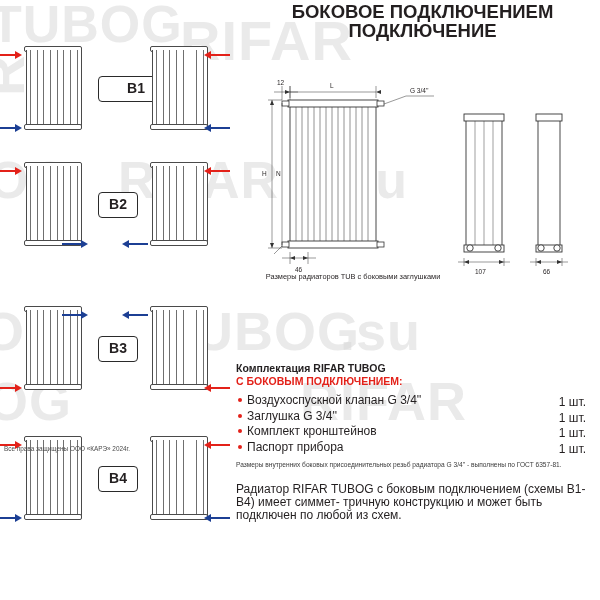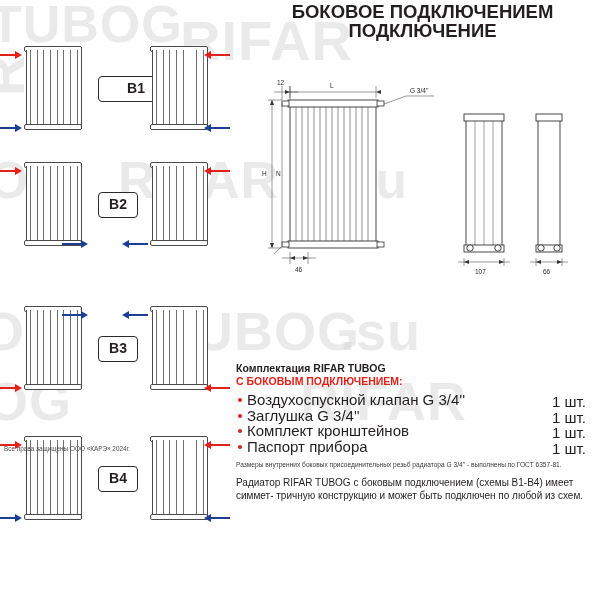--- a/index.html
+++ b/index.html
@@ -196,21 +196,21 @@
     line-height: 13px;
     margin: 0;
   }
   .kit-title .red {
     color: #e32119;
   }
   .kit-list {
     margin: 6px 0 0 0;
     padding: 0;
     list-style: none;
-    font-size: 15px;
+    font-size: 12px;
   }
   .kit-list li {
     position: relative;
     padding-left: 11px;
     margin-bottom: 3.5px;
     line-height: 12px;
   }
   .kit-list li::before {
     content: "";
     position: absolute;
@@ -226,22 +226,22 @@
     right: 0;
     top: 2px;
   }
   .note-small {
     margin-top: 7px;
     font-size: 6.6px;
     line-height: 9px;
     color: #3a3a3a;
   }
   .para {
-    margin-top: 7px;
-    font-size: 10px;
+    margin-top: 14px;
+    font-size: 12px;
     line-height: 13.2px;
   }
   .para.bold {
     font-weight: bold;
   }
   
   .footer {
     position: absolute;
     left: 4px;
     bottom: 4px;
@@ -481,20 +481,21 @@
         <text x="39" y="7">12</text>
         <text x="92" y="10">L</text>
         <text x="172" y="15">G 3/4''</text>
         <text x="24" y="98">H</text>
         <text x="38" y="98">N</text>
         <text x="57" y="194">46</text>
       </g>
     </svg>
   </div>
 
+  <div class="tech-caption">Размеры радиаторов TUB с боковыми заглушками</div>
 
   <div class="side-view">
     <svg width="140" height="170" viewBox="0 0 140 170">
       <g stroke="#333" fill="#fff" stroke-width="0.9">
 
         <rect x="14" y="10" width="36" height="130"></rect>
         <line x1="23" y1="10" x2="23" y2="140" stroke="#777" stroke-width="0.7"></line>
         <line x1="32" y1="10" x2="32" y2="140" stroke="#777" stroke-width="0.7"></line>
         <line x1="41" y1="10" x2="41" y2="140" stroke="#777" stroke-width="0.7"></line>
         <rect x="12" y="6" width="40" height="7"></rect>

